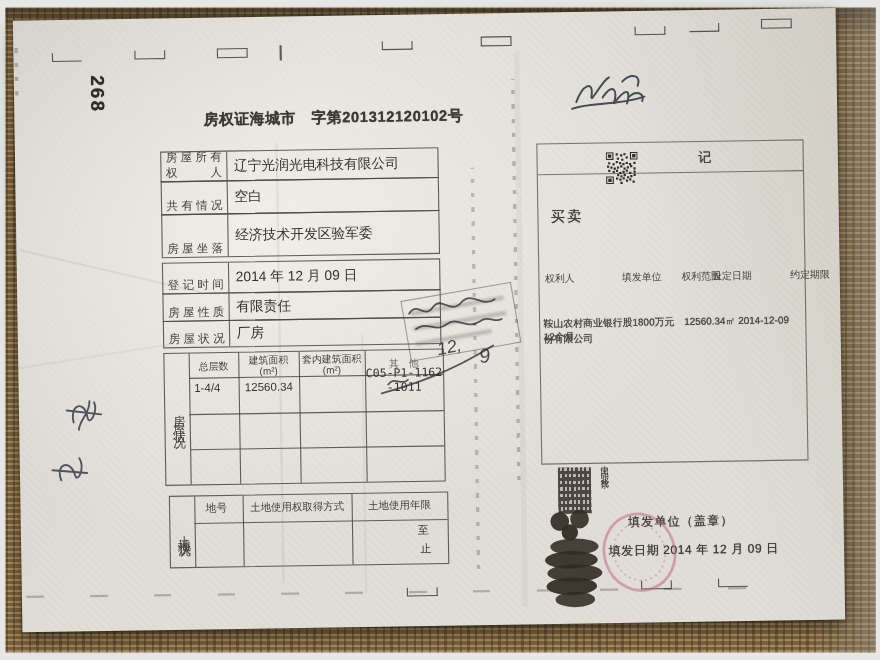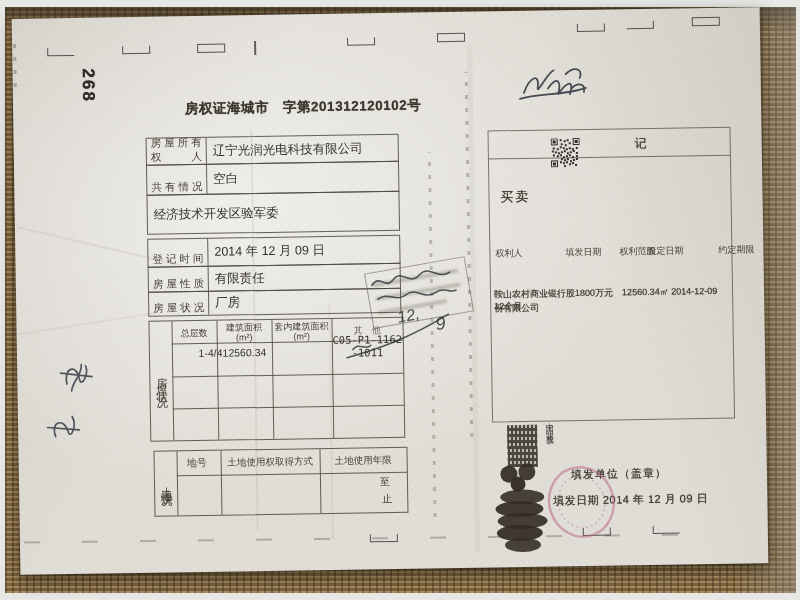--- a/index.html
+++ b/index.html
@@ -106,20 +106,23 @@
         </div>
       <div class="ival">辽宁光润光电科技有限公司</div>
     </div>
     <div class="irow" style="top:148px;height:31px;">
       <div class="ilabel">
           <span>共有情况</span>
         </div>
       <div class="ival">空白</div>
     </div>
     <div class="irow" style="top:178px;height:40px;">
+      <div class="ilabel">
+          <span>房屋坐落</span>
+        </div>
       <div class="ival">经济技术开发区验军委</div>
     </div>
     <div class="irow" style="top:222px;height:29px;">
       <div class="ilabel">
           <span>登记时间</span>
         </div>
       <div class="ival">2014 年 12 月 09 日</div>
     </div>
     <div class="irow" style="top:250px;height:26px;">
       <div class="ilabel">
@@ -142,21 +145,21 @@
       <div class="hl" style="top:22px;left:22px;right:0;"></div>
       <div class="hl" style="top:55px;left:22px;right:0;"></div>
       <div class="hl" style="top:87px;left:22px;right:0;"></div>
       <div class="vlabel" style="left:0;top:0;width:22px;height:119px;letter-spacing:7px;">房屋状况</div>
       <div class="hdr" style="left:22px;top:7px;width:45px;">总层数</div>
       <div class="hdr" style="left:67px;top:2px;width:55px;">建筑面积</div>
       <div class="hdr" style="left:67px;top:12px;width:55px;">(m²)</div>
       <div class="hdr" style="left:122px;top:2px;width:60px;">套内建筑面积</div>
       <div class="hdr" style="left:122px;top:12px;width:60px;">(m²)</div>
       <div class="hdr faded" style="left:182px;top:7px;width:71px;">其　他</div>
-      <div class="val" style="left:38px;top:26px;width:45px;text-align:center;">1-4/4</div>
+      <div class="val" style="left:16px;top:26px;width:45px;text-align:center;">1-4/4</div>
       <div class="val" style="left:67px;top:26px;width:55px;">12560.34</div>
       <div class="val" style="left:180px;top:15px;width:75px;font-family:'DejaVu Sans Mono',monospace;font-size:10.5px;">C05-P1-1162</div>
       <div class="val" style="left:180px;top:28px;width:75px;font-family:'DejaVu Sans Mono',monospace;font-size:10.5px;">-1011</div>
     </div>
 
     <div class="box" style="left:135px;top:434px;width:252px;height:64px;">
       <div class="vl" style="left:22px;"></div>
       <div class="vl" style="left:66px;"></div>
       <div class="vl" style="left:165px;"></div>
       <div class="hl" style="top:24px;left:22px;right:0;"></div>
@@ -166,21 +169,21 @@
       <div class="hdr" style="left:165px;top:7px;width:87px;font-size:9.5px;">土地使用年限</div>
       <div class="val" style="left:218px;top:27px;width:24px;font-size:10px;">至</div>
       <div class="val" style="left:220px;top:44px;width:24px;font-size:10px;">止</div>
     </div>
 
     <div class="box" style="left:474px;top:119px;width:241px;height:290px;border-color:rgba(70,68,60,.7);">
       <div class="hl" style="top:27px;left:0;right:0;background:rgba(70,68,60,.7);"></div>
       <div class="txt" style="left:146px;top:6px;width:40px;font-size:12px;">记</div>
       <div class="txt" style="left:11px;top:57px;font-size:13px;letter-spacing:2px;">买卖</div>
       <div class="hdr" style="left:5px;top:117px;width:36px;text-align:left;">权利人</div>
-      <div class="hdr" style="left:73px;top:117px;width:40px;">填发日期</div>
+      <div class="hdr" style="left:73px;top:117px;width:40px;">填发单位</div>
       <div class="hdr" style="left:127px;top:117px;width:40px;">权利范围</div>
       <div class="hdr" style="left:155px;top:117px;width:40px;">设定日期</div>
       <div class="hdr" style="left:197px;top:117px;width:40px;margin-left:29px;">约定期限</div>
       <div class="txt" style="left:3px;top:157px;width:236px;font-size:9px;line-height:12px;color:#46443c;">鞍山农村商业银行股1800万元　12560.34㎡ 2014-12-09　12个月</div>
       <div class="txt" style="left:3px;top:171px;width:236px;font-size:9px;color:#46443c;">份有限公司</div>
 
       <svg class="qr" style="left:62px;top:8px;" width="29" height="29" viewBox="0 0 29 29">
         <g fill="#1d1b17" opacity=".9">
           <rect x="0" y="0" width="7" height="7"></rect>
             <rect x="22" y="0" width="7" height="7"></rect>

